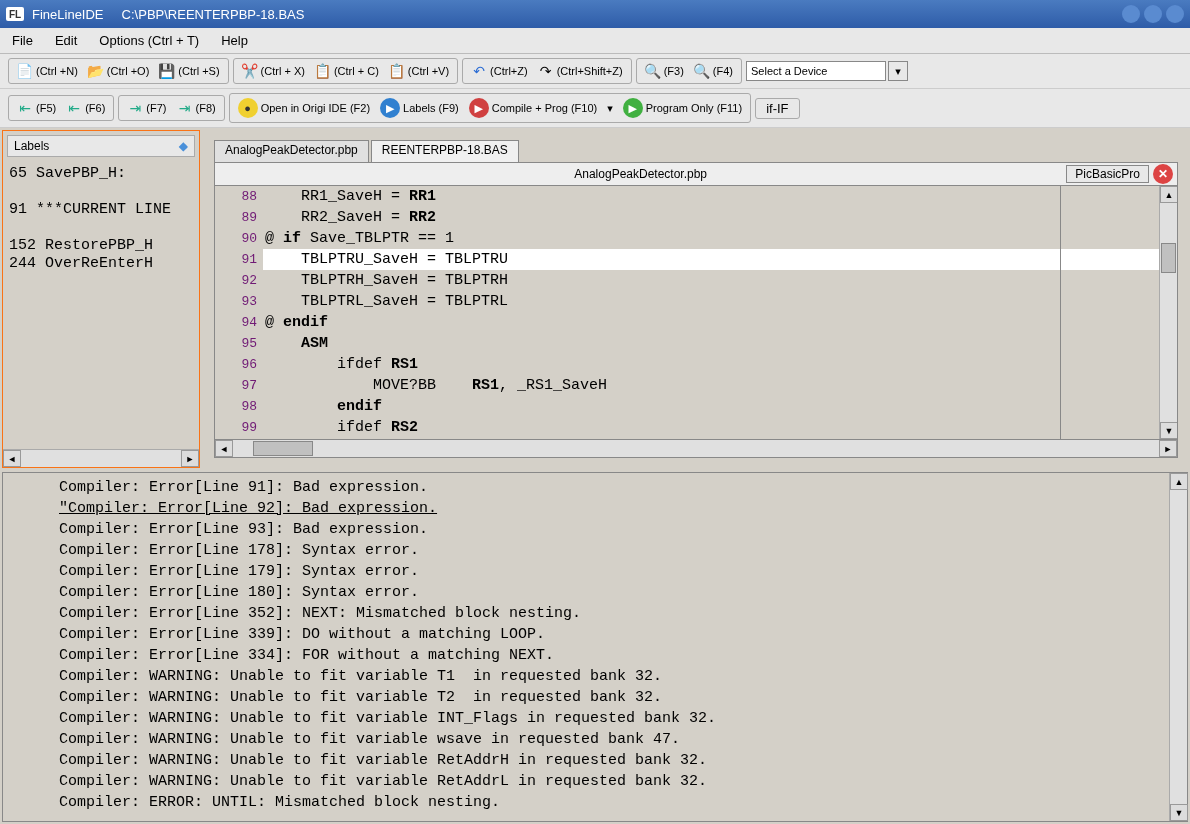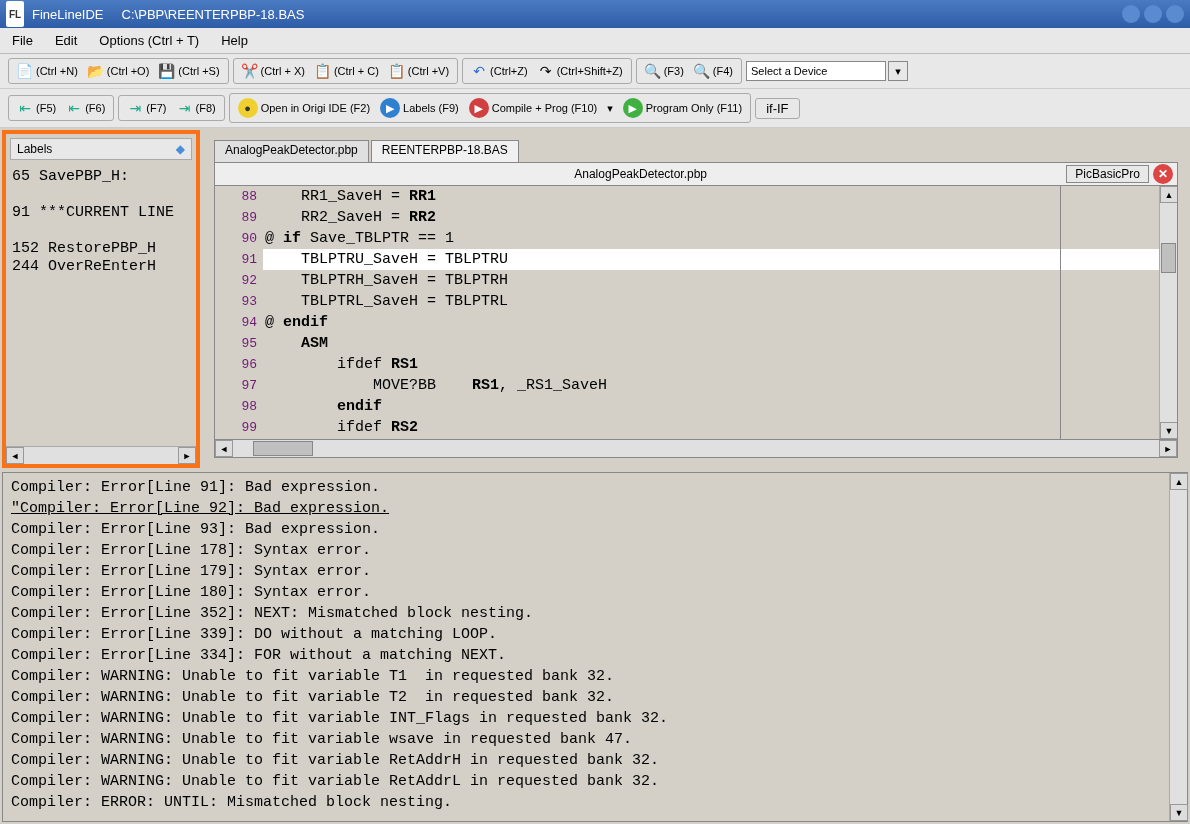--- a/index.html
+++ b/index.html
@@ -1,32 +1,32 @@
 <!DOCTYPE html>
 <html><head>
 <meta charset="utf-8">
 <style>
 * { box-sizing: border-box; margin: 0; padding: 0; }
 body { font-family: Tahoma, Arial, sans-serif; font-size: 11px; background: #d4d0c8; width: 1190px; height: 824px; overflow: hidden; display: flex; flex-direction: column; }
 .titlebar { background: linear-gradient(to bottom, #4a7bc0, #2e5ca8); color: white; height: 28px; display: flex; align-items: center; padding: 0 6px; font-size: 13px; }
-.titlebar-icon { width: 18px; height: 26px; background: #fff; color: #333; display: inline-flex; align-items: center; justify-content: center; font-size: 10px; font-weight: bold; margin-right: 8px; border-radius: 2px; }
+.titlebar-icon { width: 18px; height: 14px; background: #fff; color: #333; display: inline-flex; align-items: center; justify-content: center; font-size: 10px; font-weight: bold; margin-right: 8px; border-radius: 2px; }
 .titlebar-text { flex: 1; }
 .titlebar-controls { display: flex; gap: 4px; }
 .titlebar-btn { width: 18px; height: 18px; border-radius: 50%; background: #5a8bd0; cursor: pointer; }
 .menubar { background: #e8e8e8; height: 26px; display: flex; align-items: center; padding: 0 8px; gap: 14px; border-bottom: 1px solid #bbb; font-size: 13px; }
 .menu-item { cursor: pointer; padding: 3px 4px; }
 .toolbar { background: #e8e8e8; padding: 4px 8px; display: flex; align-items: center; gap: 4px; border-bottom: 1px solid #ccc; flex-wrap: wrap; }
 .tool-group { display: flex; align-items: center; gap: 2px; border: 1px solid #aaa; border-radius: 3px; padding: 2px 4px; background: #e8e8e8; }
 .tool-btn { display: inline-flex; align-items: center; gap: 3px; padding: 2px 4px; cursor: pointer; font-size: 11px; border-radius: 2px; }
 .icon { width: 16px; height: 16px; display: inline-flex; align-items: center; justify-content: center; font-size: 14px; }
 .device-select { border: 1px solid #888; background: white; padding: 1px 4px; font-size: 11px; width: 140px; height: 20px; display: flex; align-items: center; }
 .dropdown-arrow { border: 1px solid #888; width: 20px; height: 20px; display: inline-flex; align-items: center; justify-content: center; cursor: pointer; background: #e8e8e8; }
 .iflabel { font-size: 13px; padding: 0 6px; }
 .main-area { flex: 1; display: flex; overflow: hidden; }
-.left-panel { width: 198px; display: flex; flex-direction: column; border: 4px solid #f97316; margin: 2px; background: #d4d0c8; }
+.left-panel { width: 198px; display: flex; flex-direction: column; border: 1px solid #f97316; margin: 2px; background: #d4d0c8; }
 .labels-header { background: #e8e8e8; border: 1px solid #aaa; margin: 4px; padding: 2px 6px; display: flex; align-items: center; justify-content: space-between; font-size: 12px; height: 22px; }
 .labels-body { flex: 1; padding: 4px 6px; font-family: 'Courier New', monospace; font-size: 15px; color: #000; overflow: hidden; white-space: nowrap; }
 .labels-row { margin-bottom: 1px; }
 .left-hscroll { height: 18px; background: #e0e0e0; border-top: 1px solid #aaa; display: flex; }
 .scroll-arrow { width: 18px; height: 17px; background: #ddd; border: 1px solid #999; display: inline-flex; align-items: center; justify-content: center; font-size: 9px; cursor: pointer; }
 .right-panel { flex: 1; display: flex; flex-direction: column; margin: 12px; }
 .tabs-row { display: flex; height: 22px; }
 .tab { border: 1px solid #888; border-bottom: none; padding: 2px 10px; font-size: 12px; background: #e0e0e0; cursor: pointer; margin-right: 2px; }
 .tab.active { background: #f0f0f0; }
 .editor-header { background: #eee; border: 1px solid #888; display: flex; align-items: center; height: 24px; }
@@ -38,21 +38,21 @@
 .gutter div { height: 21px; line-height: 21px; }
 .code-area { flex: 1; font-family: 'Courier New', monospace; font-size: 15px; color: #000; }
 .code-line { height: 21px; line-height: 21px; white-space: pre; padding-left: 2px; }
 .code-line.current { background: #fff; }
 .kw { font-weight: bold; }
 .vscroll { width: 18px; background: #e0e0e0; border-left: 1px solid #aaa; display: flex; flex-direction: column; }
 .vscroll-thumb { background: #c0c0c0; border: 1px solid #888; margin: 0 1px; }
 .editor-hscroll { height: 18px; background: #e0e0e0; border: 1px solid #888; border-top: none; display: flex; }
 .hscroll-track { flex: 1; position: relative; }
 .hscroll-thumb { position: absolute; left: 20px; width: 60px; height: 15px; top: 1px; background: #c0c0c0; border: 1px solid #888; }
-.output-panel { height: 350px; border: 1px solid #888; margin: 2px; background: #d4d0c8; display: flex; }
+.output-panel { height: 350px; border: 1px solid #888; margin: 2px; background: #d4d0c8; display: flex; padding-left: 48px; }
 .output-body { flex: 1; padding: 4px 8px; font-family: 'Courier New', monospace; font-size: 15px; color: #000; overflow: hidden; }
 .out-line { white-space: pre; line-height: 21px; }
 .out-line.underline { text-decoration: underline; }
 .circle-icon { width: 20px; height: 20px; border-radius: 50%; display: inline-flex; align-items: center; justify-content: center; font-size: 11px; color: white; }
 .ci-yellow { background: #f0d030; color: #333; }
 .ci-blue { background: #3080d0; }
 .ci-red { background: #d04040; }
 .ci-green { background: #40b040; }
 .vline { width: 1px; background: #888; position: absolute; top: 0; bottom: 0; left: 845px; }
 </style>

